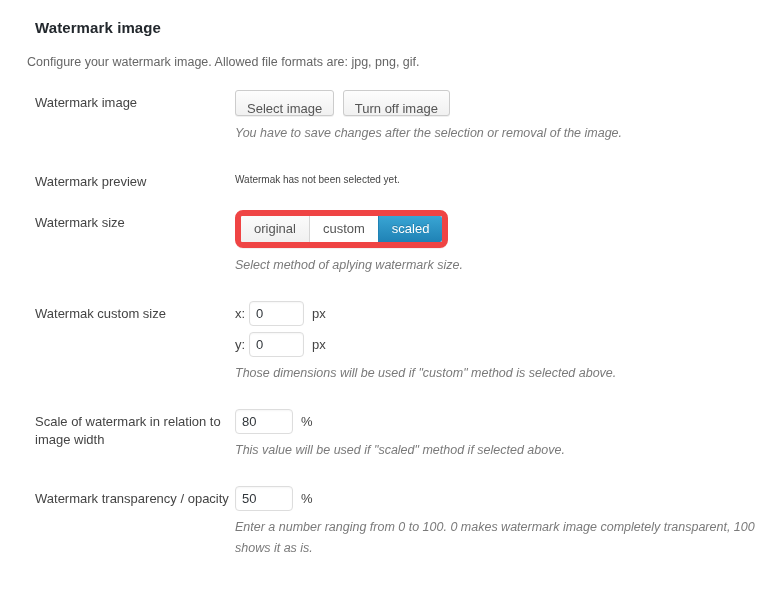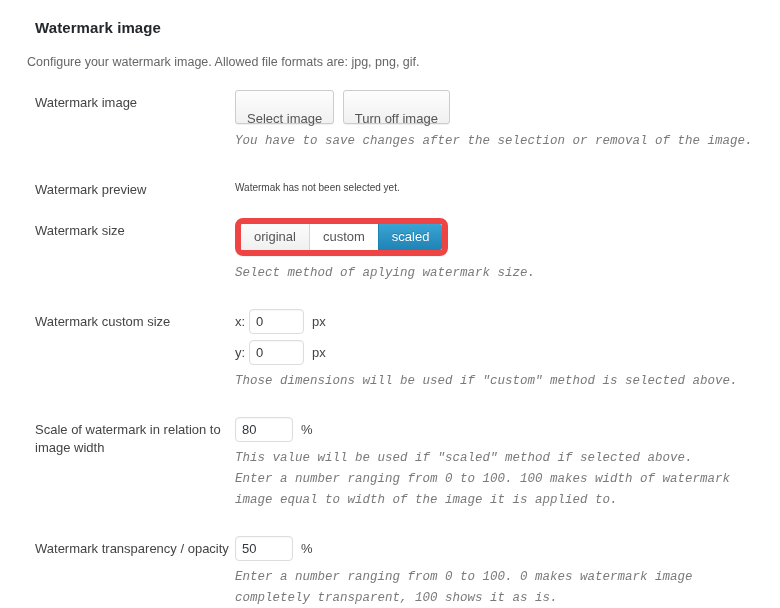--- a/index.html
+++ b/index.html
@@ -70,33 +70,32 @@
     padding-right: 16px;
   }
 
   .desc {
     font-size: 12.5px;
     font-style: italic;
     color: #7a7a7a;
     line-height: 21px;
     margin-top: 7px;
     max-width: 520px;
-    font-family: Liberation Mono, monospace;
   }
   .desc.tight { margin-top: 5px; }
   .desc p { margin: 0; }
 
   
   .btn {
     display: inline-block;
     font-family: "Liberation Sans", sans-serif;
     font-size: 13px;
     line-height: 24px;
     height: 26px;
-    padding: 16px 11px;
+    padding: 6px 11px;
     color: #555555;
     background: #f7f7f7;
     background-image: linear-gradient(to bottom, #fdfdfd 0%, #f1f1f1 100%);
     border: 1px solid #cccccc;
     border-radius: 3px;
     box-shadow: 0 1px 0 rgba(0,0,0,0.06);
     cursor: pointer;
     vertical-align: top;
     box-sizing: border-box;
   }
@@ -214,21 +213,21 @@
           <button class="seg">custom</button>
           <button class="seg active">scaled</button>
         </div>
         <div class="desc">Select method of aplying watermark size.</div>
       </div>
     </div>
 
     <div class="spacer-lg"></div>
 
     <div class="row">
-      <div class="row-label">Watermark custom size</div>
+      <div class="row-label">Watermak custom size</div>
       <div class="row-field">
         <div class="xy-line">
           <span class="xy-key">x:</span>
           <input class="txt small" type="text" value="0" style="">
           <span class="unit">px</span>
         </div>
         <div class="xy-line">
           <span class="xy-key">y:</span>
           <input class="txt small" type="text" value="0" style="">
           <span class="unit">px</span>
@@ -241,21 +240,20 @@
 
     <div class="row">
       <div class="row-label">Scale of watermark in relation to image width</div>
       <div class="row-field">
         <div class="xy-line">
           <input class="txt mid" type="text" value="80" style="">
           <span class="unit">%</span>
         </div>
         <div class="desc tight">
           <p>This value will be used if "scaled" method if selected above.</p>
-          <p>Enter a number ranging from 0 to 100. 100 makes width of watermark image equal to width of the image it is applied to.</p>
         </div>
       </div>
     </div>
 
     <div class="spacer-lg"></div>
 
     <div class="row">
       <div class="row-label">Watermark transparency / opacity</div>
       <div class="row-field">
         <div class="xy-line">

